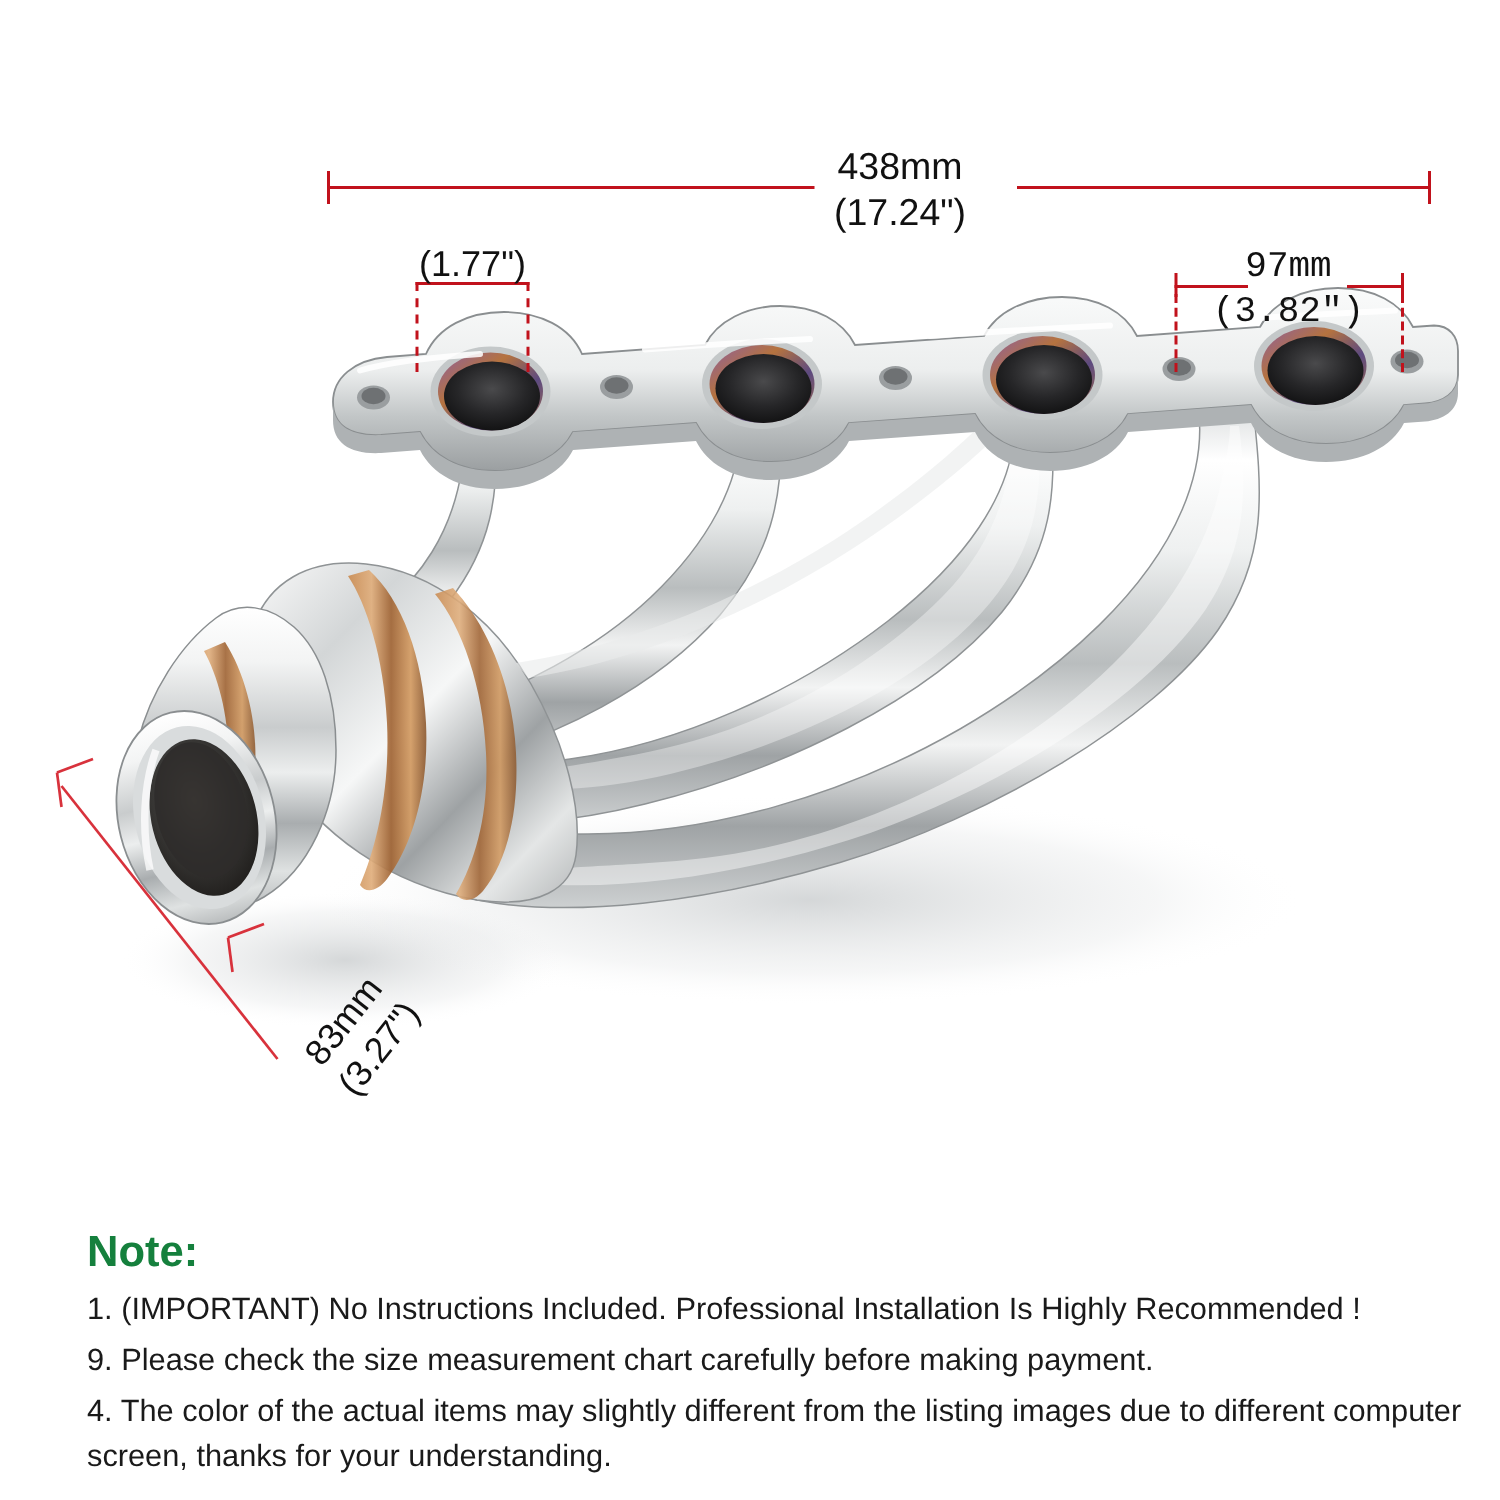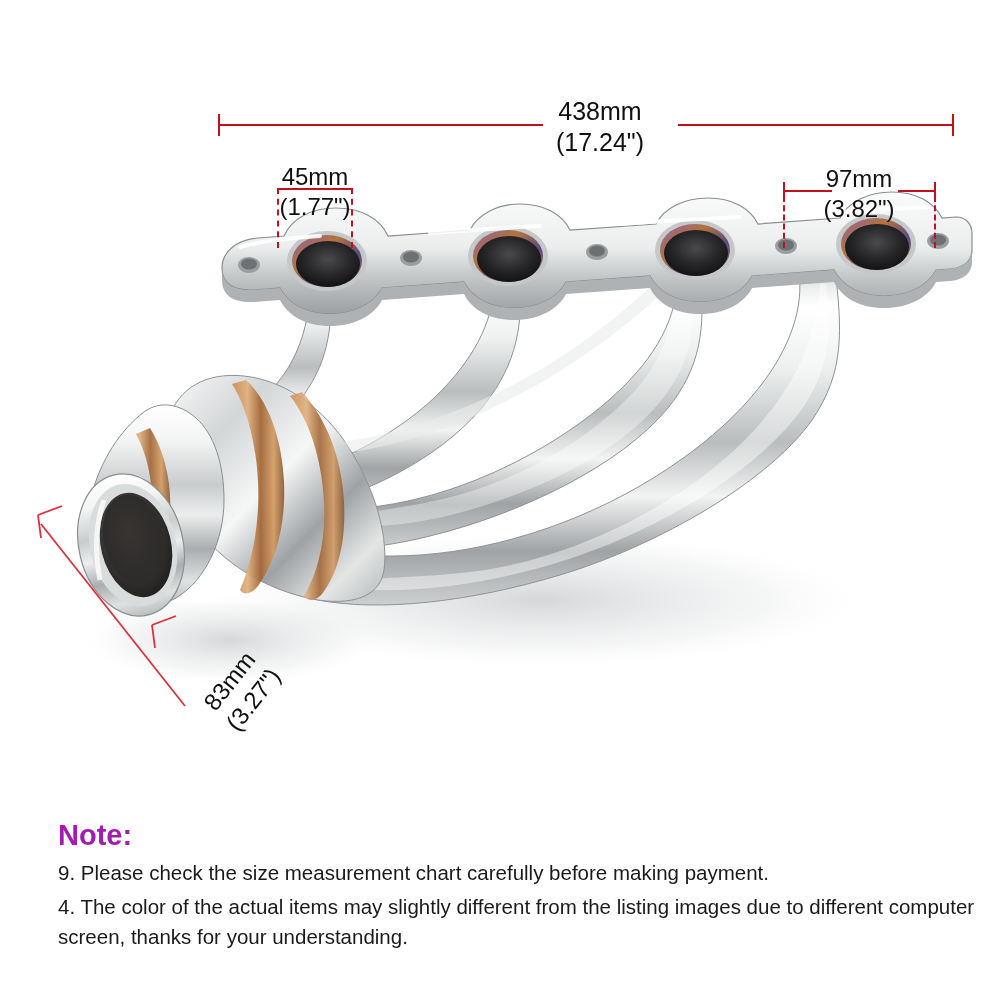--- a/index.html
+++ b/index.html
@@ -38,21 +38,21 @@
     line-height:30px;
     white-space:nowrap;
     transform-origin:left top;
     transform:rotate(-52deg);
     text-align:center;
   }
 
   
   .note-block{position:absolute;left:58px;top:818px;width:930px;}
   .note-title{
-    color:#a21caf;
+    color:#15803d;
     font-size:29px;
     font-weight:bold;
     line-height:34px;
     margin:0 0 6px 0;
   }
   .note-line{
     color:#1a1a1a;
     font-size:20.5px;
     line-height:30px;
     margin:0 0 4px 0;
@@ -256,33 +256,32 @@
       <div>438mm</div>
       <div>(17.24")</div>
     </div>
   </div>
 
   <div>
     <div class="dim-line" style="left:277px;top:188px;width:76px;"></div>
     <div class="dim-dash" style="left:277px;top:188px;height:60px;"></div>
     <div class="dim-dash" style="left:351px;top:188px;height:60px;"></div>
     <div class="dim-label small" style="left:240px;top:162px;width:150px;">
-      <div>45mm</div>
       <div>(1.77")</div>
     </div>
   </div>
 
   <div>
     <div class="dim-cap" style="left:783px;top:182px;height:16px;"></div>
     <div class="dim-line" style="left:783px;top:190px;width:49px;"></div>
     <div class="dim-line" style="left:898px;top:190px;width:37px;"></div>
     <div class="dim-cap" style="left:934px;top:182px;height:16px;"></div>
     <div class="dim-dash" style="left:783px;top:196px;height:52px;"></div>
     <div class="dim-dash" style="left:934px;top:196px;height:52px;"></div>
-    <div class="dim-label small" style="left:784px;top:164px;width:150px;">
+    <div class="dim-label small" style="left:784px;top:164px;width:150px;font-family:Liberation Mono, monospace;">
       <div>97mm</div>
       <div>(3.82")</div>
     </div>
   </div>
 
   <div>
     <svg style="position:absolute;left:0;top:0;width:1000px;height:1000px;pointer-events:none;">
       <g stroke="#d8323c" stroke-width="1.8" fill="none">
         <path d="M38,515 L62,506"></path>
         <path d="M38,515 L41,538"></path>
@@ -292,17 +291,18 @@
       </g>
     </svg>
     <div class="rot-label" style="left:196px;top:700px;">
       <div>83mm</div>
       <div>(3.27")</div>
     </div>
   </div>
 
   <div class="note-block">
     <div class="note-title">Note:</div>
+    <div class="note-line">1. (IMPORTANT) No Instructions Included. Professional Installation Is Highly Recommended !</div>
     <div class="note-line">9. Please check the size measurement chart carefully before making payment.</div>
     <div class="note-line wrap">4. The color of the actual items may slightly different from the listing images due to different computer screen, thanks for your understanding.</div>
   </div>
 
 </div>
 
 </body></html>

